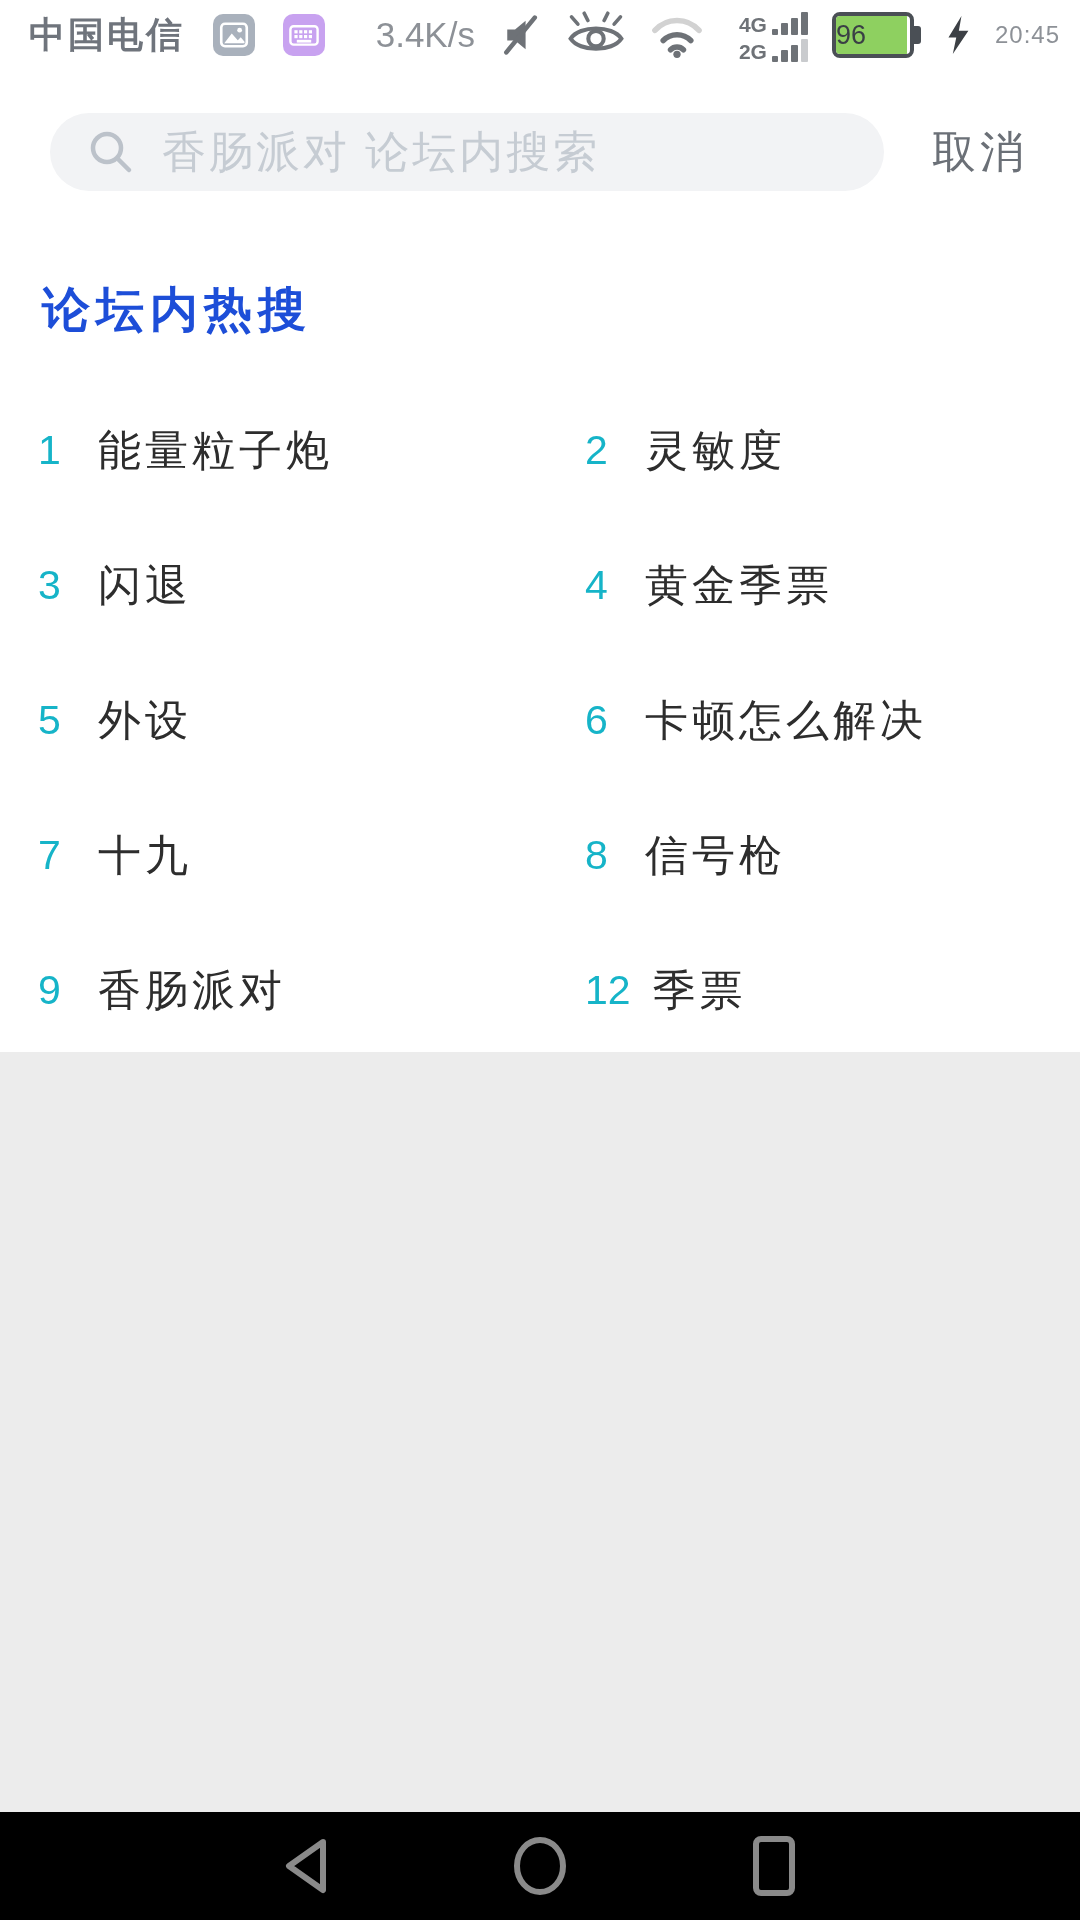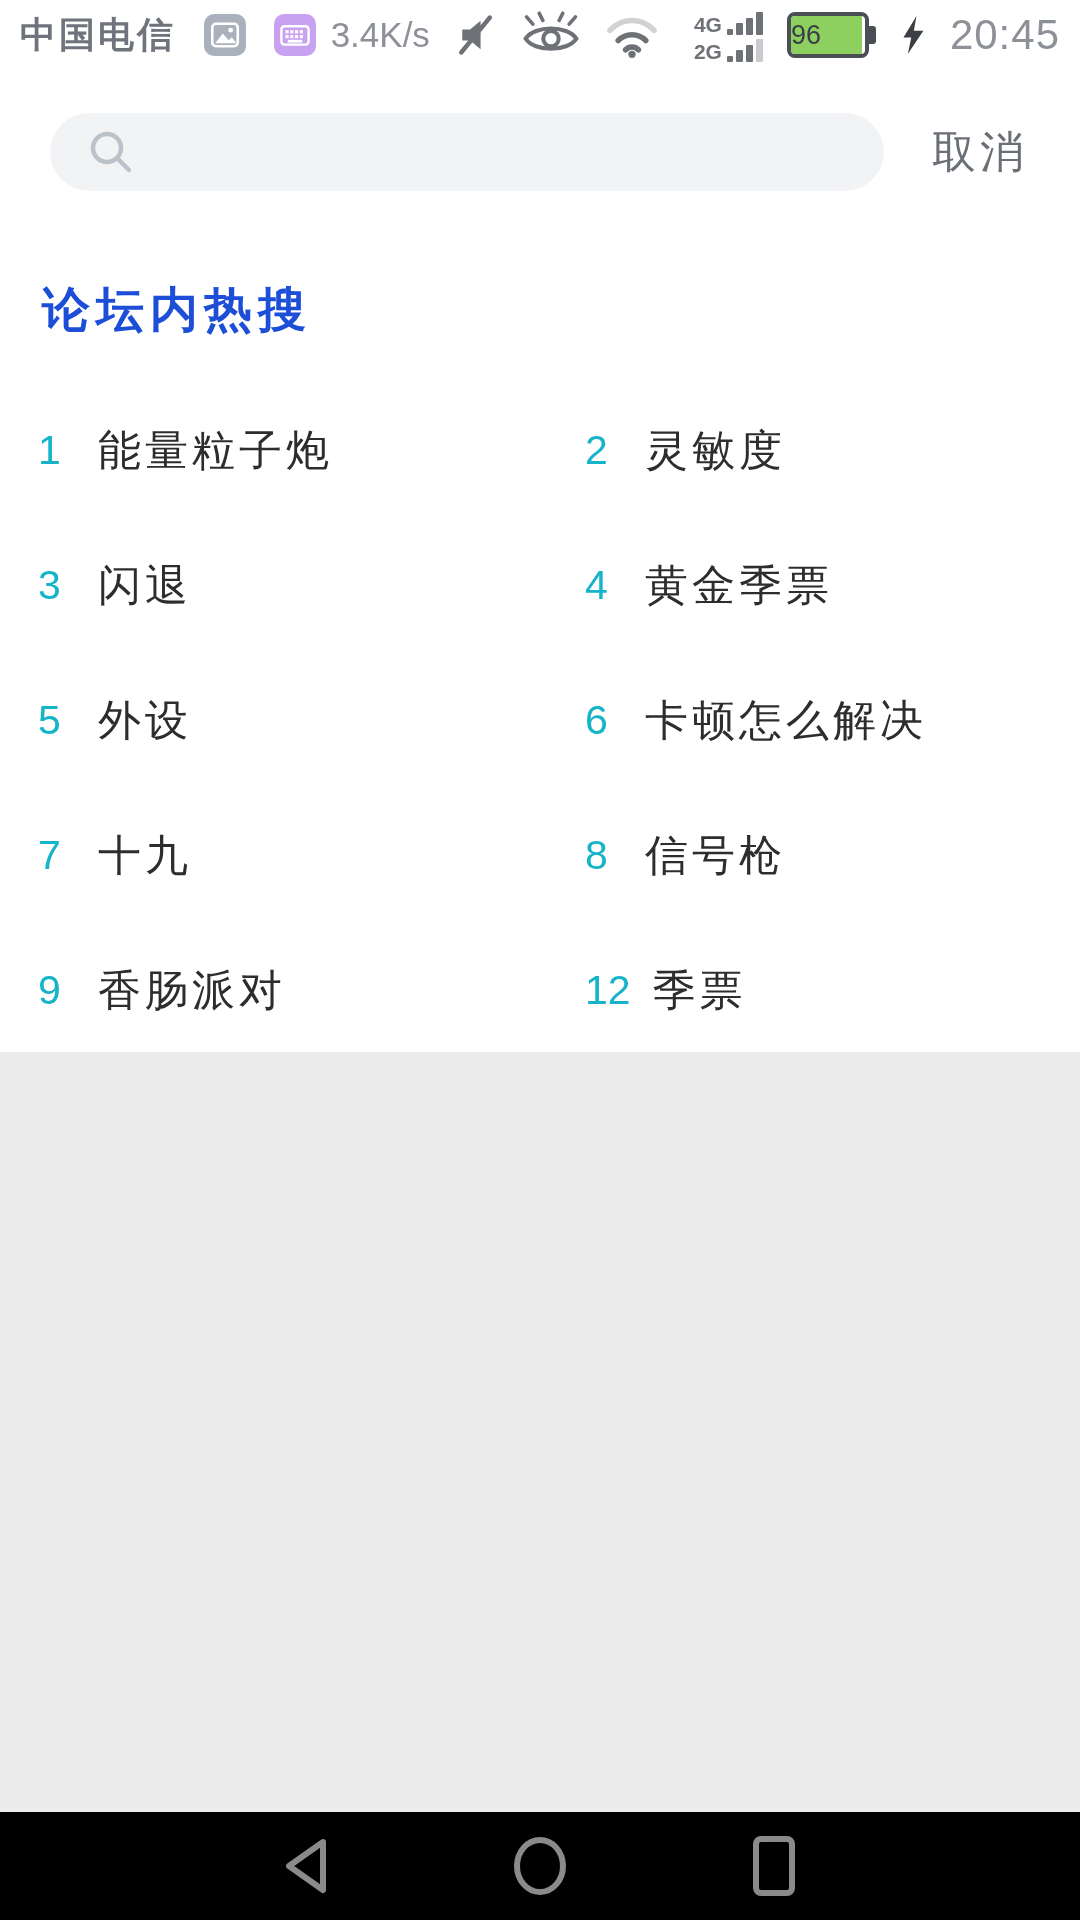--- a/index.html
+++ b/index.html
@@ -8,28 +8,28 @@
     background:#ffffff;
     font-family:"Liberation Sans","DejaVu Sans",sans-serif;
     -webkit-font-smoothing:antialiased;
   }
   
   .statusbar{
     position:absolute;top:0;left:0;width:100%;height:70px;
     display:flex;align-items:center;padding:0 20px;box-sizing:border-box;
     background:#ffffff;
   }
-  .sb-left{display:flex;align-items:center;gap:28px;}
+  .sb-left{display:flex;align-items:center;gap:28px;margin-left:9px;}
   .carrier{font-size:36px;font-weight:600;color:#6f747c;letter-spacing:3px;}
   .badge{width:42px;height:42px;border-radius:10px;display:flex;align-items:center;justify-content:center;}
   .badge.gray{background:#a9b1bc;}
   .badge.purple{background:#c8a2f0;}
   .sb-right{margin-left:auto;display:flex;align-items:center;gap:24px;}
   .speed,.clock{font-size:35px;color:#8d9197;}
-  .clock{font-size:42px;letter-spacing:1px;}
+  .clock{font-size:24px;letter-spacing:1px;}
   
   .sig{display:flex;flex-direction:column;gap:1px;}
   .sig-row{display:flex;align-items:flex-end;gap:3px;height:26px;}
   .sig-label{font-size:21px;font-weight:bold;color:#6e7277;line-height:1;margin-right:2px;margin-left:10px;}
   .sig-dot{width:6px;height:6px;background:#6e7277;border-radius:1px;}
   .sig-bar{width:7px;background:#6e7277;border-radius:1px;}
   .sig-bar.b1{height:12px;} .sig-bar.b2{height:17px;} .sig-bar.b3{height:23px;}
   .sig-bar.light{background:#c9cbce;}
   
   .battery{display:flex;align-items:center;}
@@ -145,20 +145,21 @@
     <span class="clock">20:45</span>
   </div>
 </div>
 
 <div class="search-row">
   <div class="search-box">
     <svg class="icon" width="50" height="50" viewBox="0 0 50 50">
       <circle cx="21" cy="21" r="14" fill="none" stroke="#bcc2ca" stroke-width="4.5"></circle>
       <line x1="32" y1="32" x2="43" y2="43" stroke="#bcc2ca" stroke-width="4.5" stroke-linecap="round"></line>
     </svg>
+    <input class="search-input" type="text" placeholder="香肠派对 论坛内搜索" style="">
   </div>
   <span class="cancel-btn">取消</span>
 </div>
 
 <div class="section-title">论坛内热搜</div>
 
 <div class="hot-list">
   <div class="hot-item">
     <span class="rank">1</span>
     <span class="hlabel">能量粒子炮</span>

